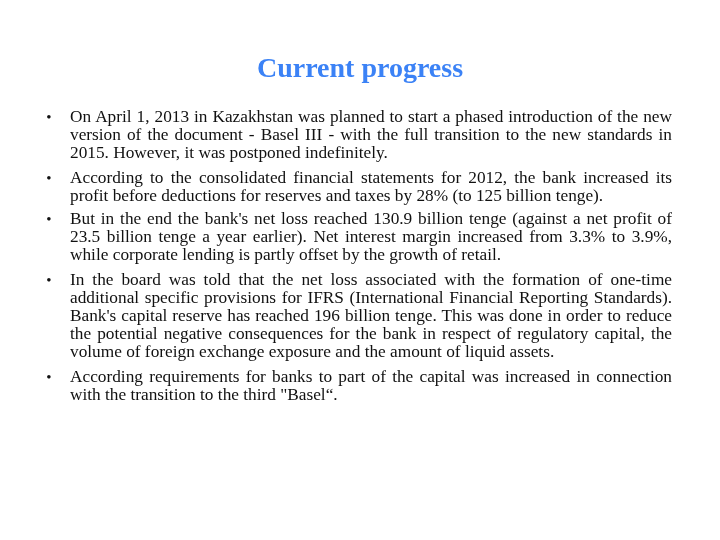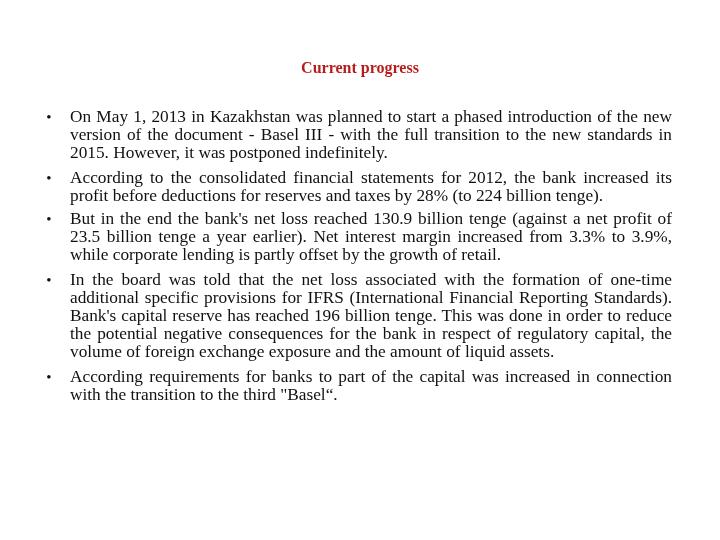--- a/index.html
+++ b/index.html
@@ -22,23 +22,23 @@
       height: 540px;
       background: #ffffff;
     }
     .title {
       position: absolute;
       top: 56px;
       left: 0;
       width: 720px;
       text-align: center;
       font-weight: bold;
-      font-size: 16px;
+      font-size: 28px;
       line-height: 24px;
-      color: #b91c1c;
+      color: #3b82f6;
     }
     .bullets {
       position: absolute;
       top: 108px;
       left: 70px;
       width: 602px;
       margin: 0;
       padding: 0;
       list-style: none;
     }
@@ -66,25 +66,25 @@
   </style>
 </head>
 <body>
 
 <div class="slide">
   <div class="title">Current progress</div>
 
   <ul class="bullets">
     <li class="bullet-item">
       <span class="bullet-dot">•</span>
-      <span class="bullet-text">On May 1, 2013 in Kazakhstan was planned to start a phased introduction of the new version of the document - Basel III - with the full transition to the new standards in 2015. However, it was postponed indefinitely.</span>
+      <span class="bullet-text">On April 1, 2013 in Kazakhstan was planned to start a phased introduction of the new version of the document - Basel III - with the full transition to the new standards in 2015. However, it was postponed indefinitely.</span>
     </li>
     <li class="bullet-item">
       <span class="bullet-dot">•</span>
-      <span class="bullet-text">According to the consolidated financial statements for 2012, the bank increased its profit before deductions for reserves and taxes by 28% (to 224 billion tenge).</span>
+      <span class="bullet-text">According to the consolidated financial statements for 2012, the bank increased its profit before deductions for reserves and taxes by 28% (to 125 billion tenge).</span>
     </li>
     <li class="bullet-item">
       <span class="bullet-dot">•</span>
       <span class="bullet-text">But in the end the bank's net loss reached 130.9 billion tenge (against a net profit of 23.5 billion tenge a year earlier). Net interest margin increased from 3.3% to 3.9%, while corporate lending is partly offset by the growth of retail.</span>
     </li>
     <li class="bullet-item">
       <span class="bullet-dot">•</span>
       <span class="bullet-text">In the board was told that the net loss associated with the formation of one-time additional specific provisions for IFRS (International Financial Reporting Standards). Bank's capital reserve has reached 196 billion tenge. This was done in order to reduce the potential negative consequences for the bank in respect of regulatory capital, the volume of foreign exchange exposure and the amount of liquid assets.</span>
     </li>
     <li class="bullet-item">

